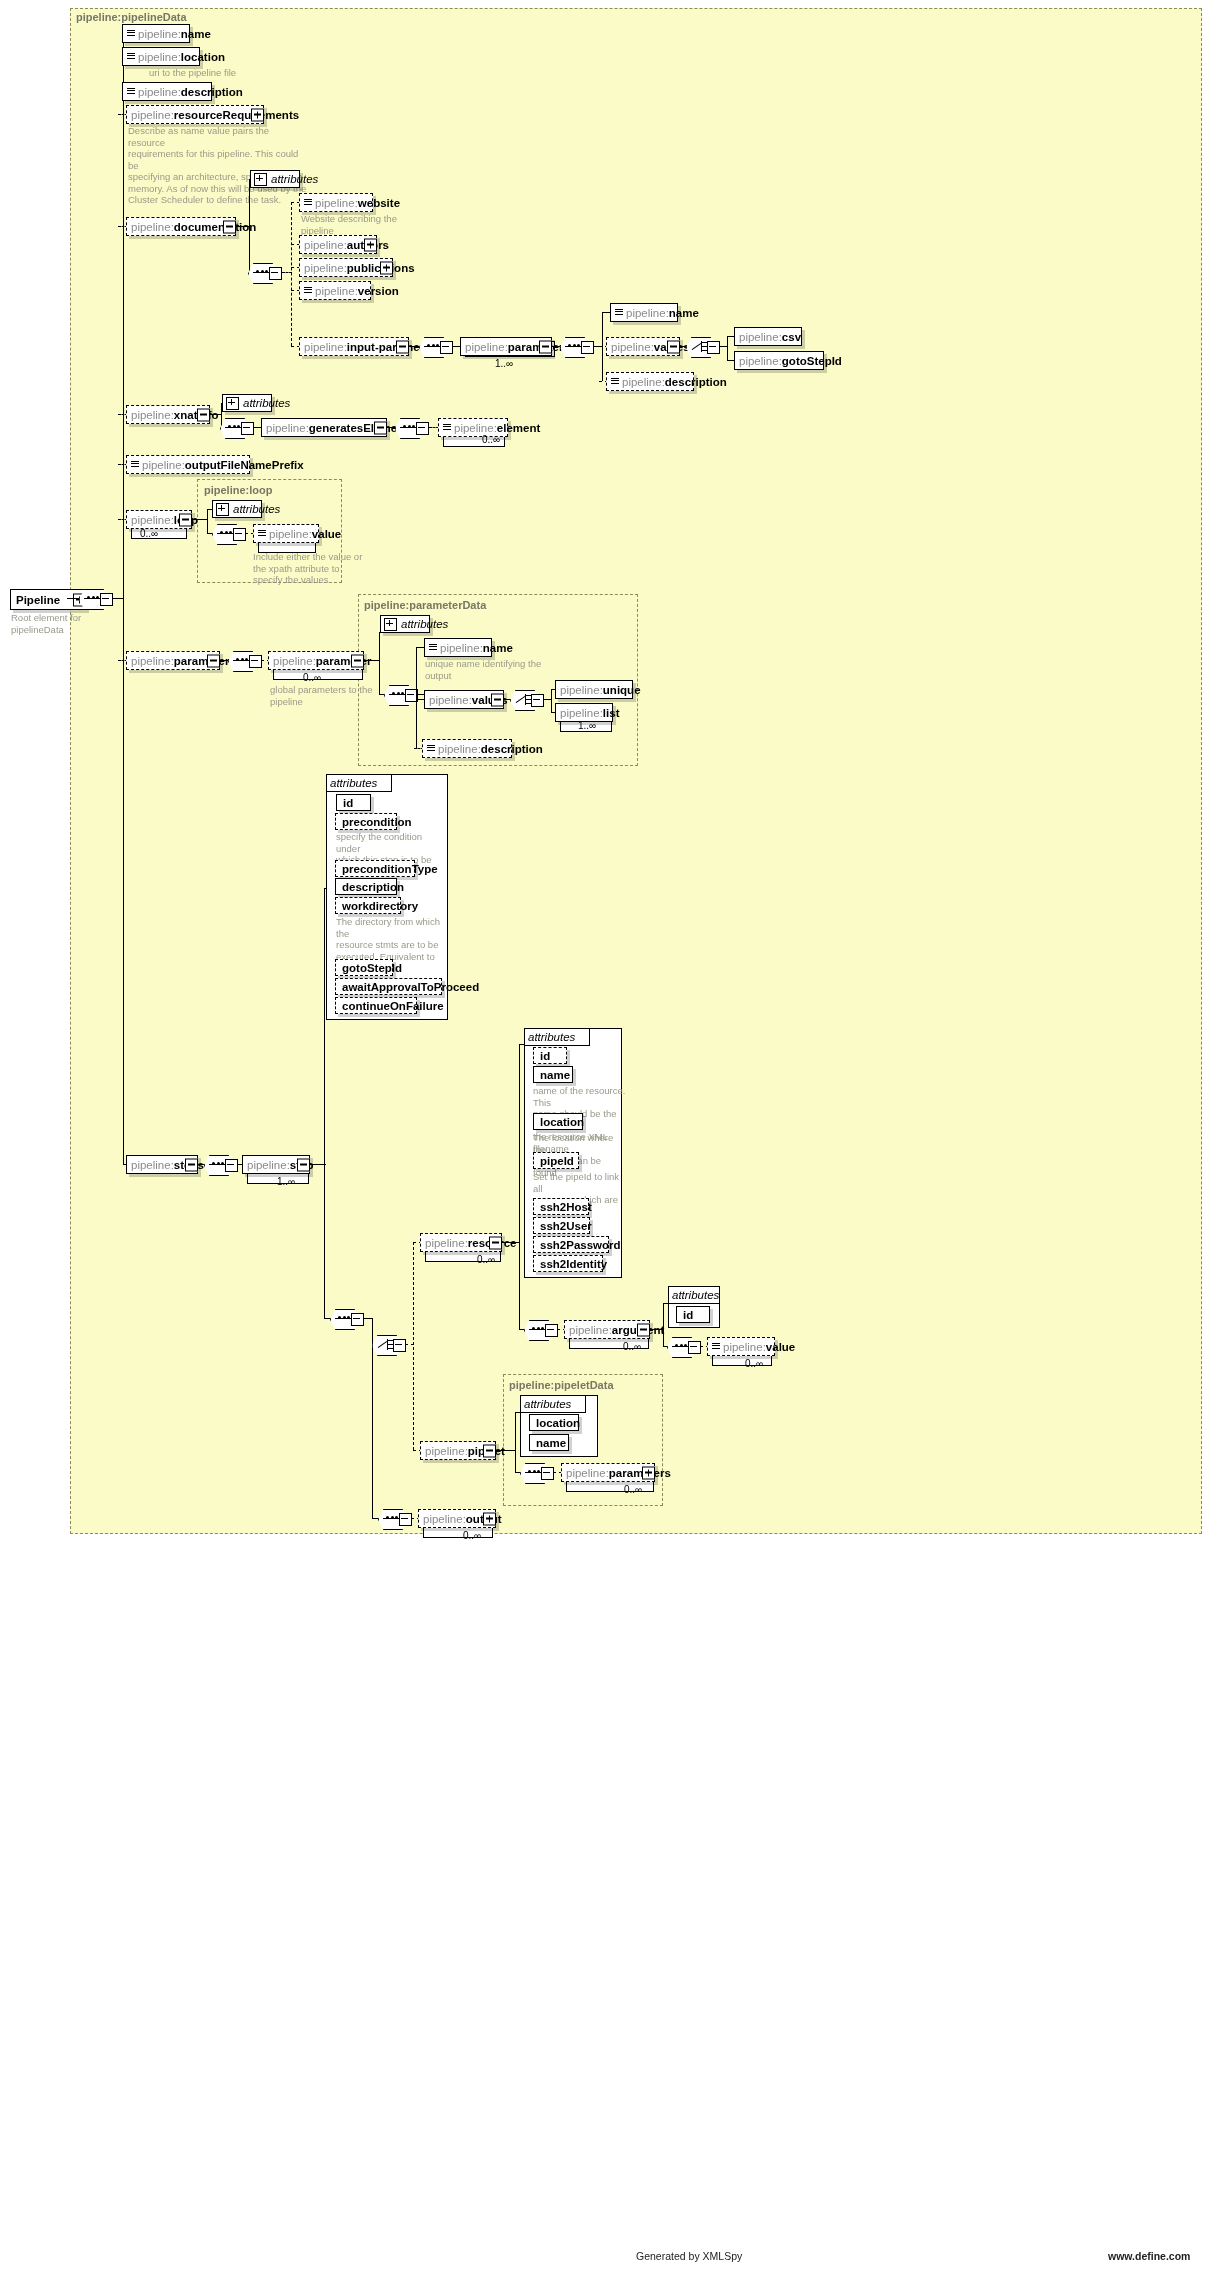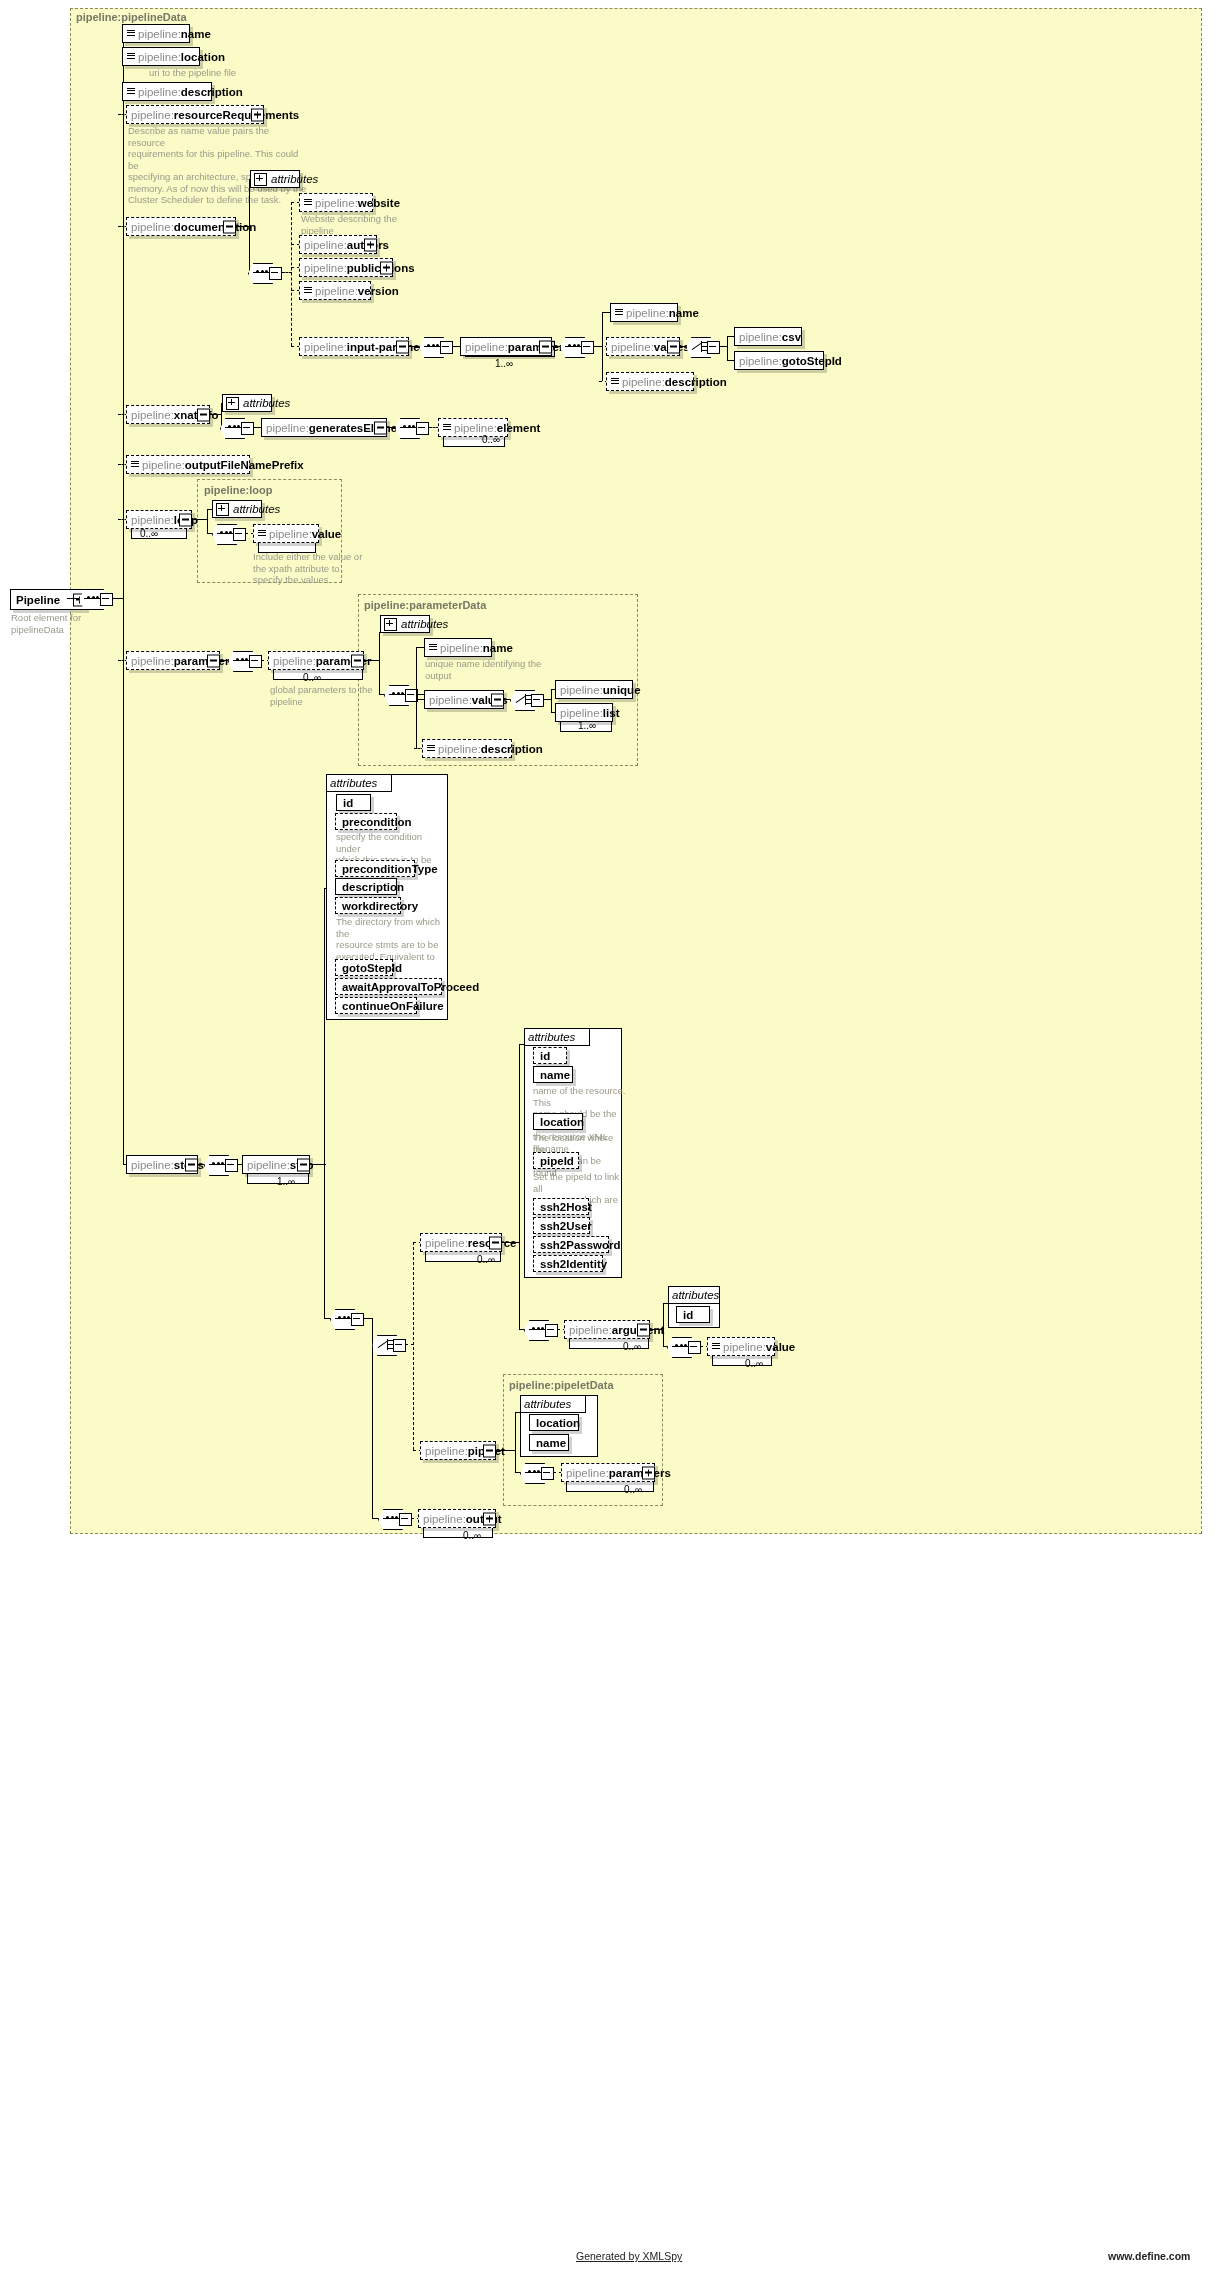--- a/index.html
+++ b/index.html
@@ -767,16 +767,16 @@
   </div>
   <div class="hd" style="left:411px;top:1518px;width:9px;"></div>
   <div class="stack" style="left:423px;top:1522px;width:70px;height:16px;"></div>
   <div class="node dashed haspm" style="left:418px;top:1509px;width:78px;">
     <span class="ns">pipeline:</span>
       <span class="nm">output</span>
     <span class="pm plus"></span>
   </div>
   <div class="occ" style="left:463px;top:1530px;">0..∞</div>
 
-  <div class="footer" style="left:576px;top:2250px;text-decoration:underline;">Generated by XMLSpy</div>
+  <div class="footer" style="left:636px;top:2250px;">Generated by XMLSpy</div>
   <div class="footer" style="left:1108px;top:2250px;font-weight:bold;">www.define.com</div>
 
 </div>
 
 </body></html>

